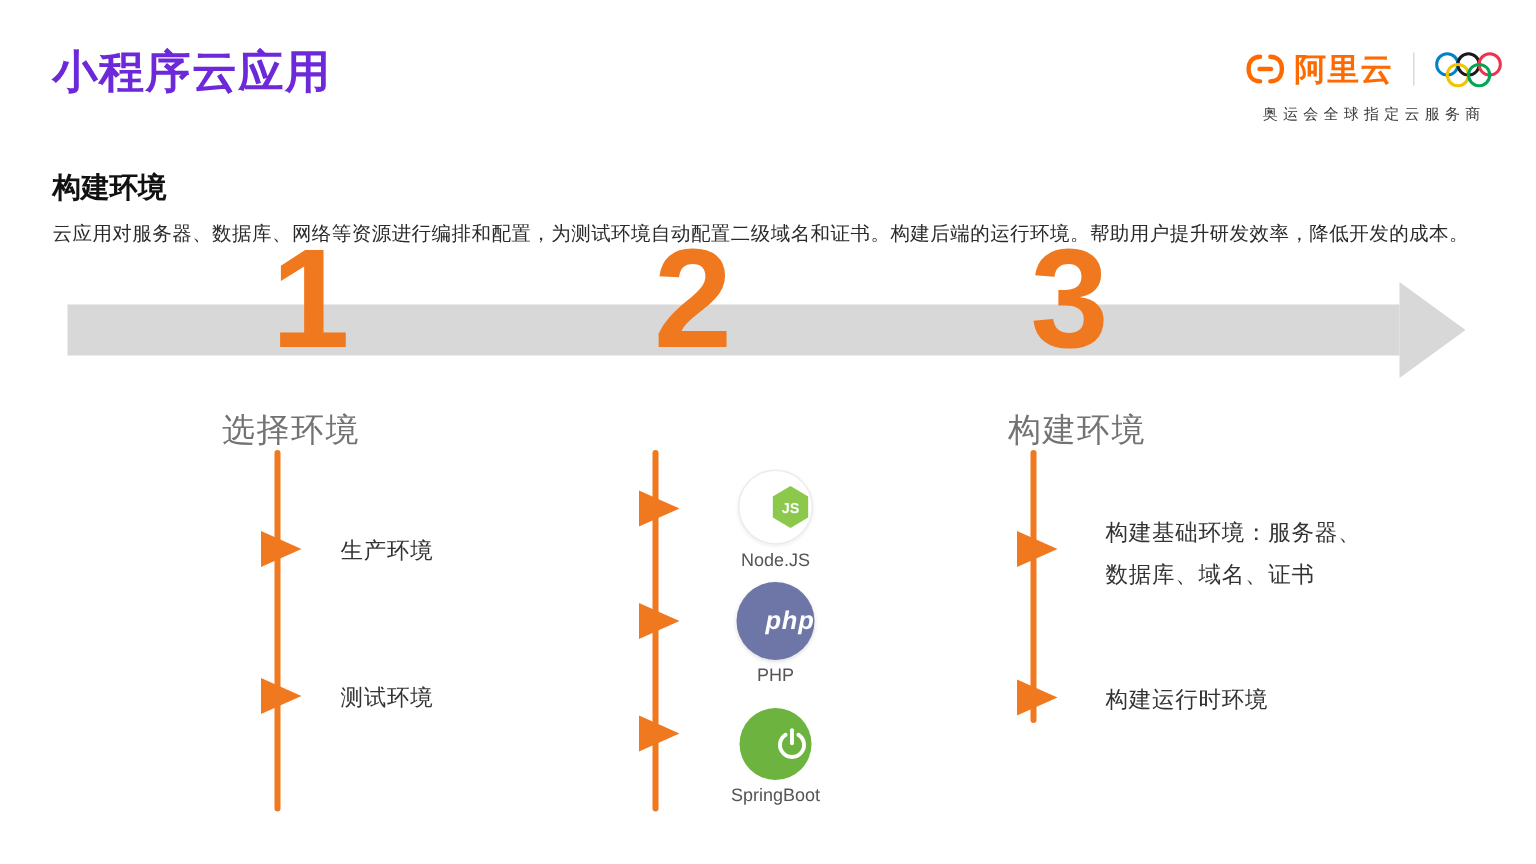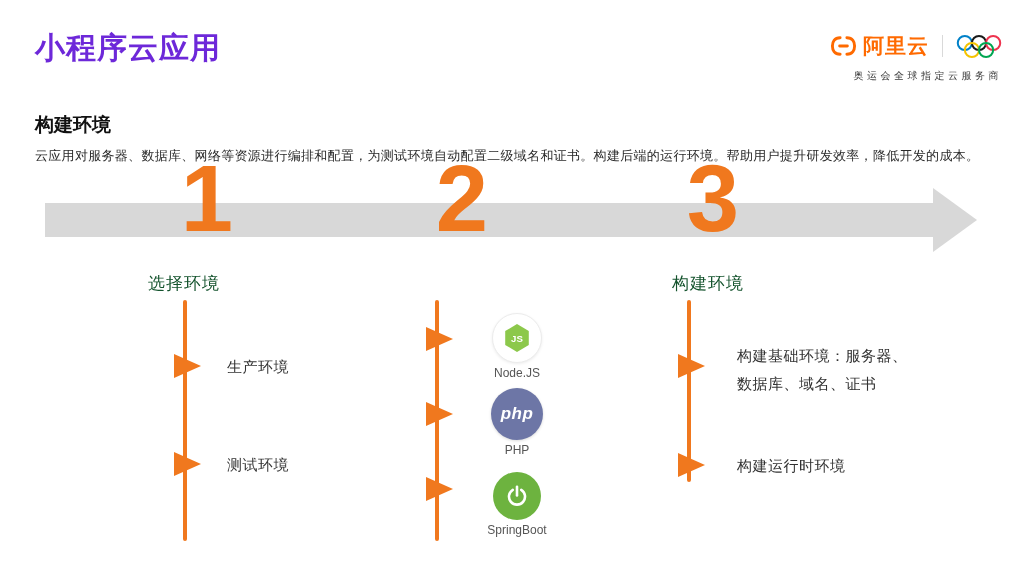--- a/index.html
+++ b/index.html
@@ -16,52 +16,52 @@
 
   .page-title { position:absolute; left:35px; top:28px; font-size:30px; font-weight:700; color:#6d28d9; letter-spacing:1px; }
 
   .brand { position:absolute; right:22px; top:32px; text-align:right; }
   .brand-row { display:flex; align-items:center; justify-content:flex-end; gap:6px; }
   .ali-icon { width:27px; height:22px; fill:none; stroke:var(--brand-orange); stroke-width:3; stroke-linecap:round; }
   .brand-text { color:var(--brand-orange); font-weight:700; font-size:21px; letter-spacing:1px; }
   .brand-divider { width:1px; height:22px; background:#d9d9d9; margin:0 7px; }
   .rings { width:46px; height:25px; fill:none; stroke-width:1.7; }
   .r-blue{stroke:#0081C8} .r-black{stroke:#1a1a1a} .r-red{stroke:#EE334E} .r-yellow{stroke:#F4C300} .r-green{stroke:#00A651}
-  .brand-tagline { margin-top:9px; font-size:10px; letter-spacing:3.5px; color:#3a3a3a; white-space:nowrap; }
+  .brand-tagline { margin-top:9px; font-size:10px; letter-spacing:3.5px; color:#3a3a3a; white-space:nowrap;text-align:center; }
 
   .section-heading { position:absolute; left:35px; top:112px; font-size:19px; font-weight:700; color:#111; }
   .section-desc { position:absolute; left:35px; top:147px; width:965px; font-size:13px; color:#2a2a2a; letter-spacing:0.3px; }
 
   .arrow-body { position:absolute; left:45px; top:203px; width:888px; height:34px; background:var(--arrow-gray); }
   .arrow-head { position:absolute; left:933px; top:188px; width:0; height:0;
     border-top:32px solid transparent; border-bottom:32px solid transparent; border-left:44px solid var(--arrow-gray); }
 
   .step-num { position:absolute; top:152px; width:120px; text-align:center; font-size:94px; font-weight:700; line-height:1; color:var(--accent); }
   .num1{left:147px} .num2{left:402px} .num3{left:653px}
 
-  .step-title { position:absolute; top:272px; font-size:17px; color:#14532d; letter-spacing:1px; }
+  .step-title { position:absolute; top:272px; font-size:22px; color:#737373; letter-spacing:1px; }
   .t1{left:148px} .t2{left:375px} .t3{left:672px}
 
   .vline { position:absolute; width:4px; background:var(--accent); border-radius:2px; }
   .v1{left:183px; top:300px; height:241px}
   .v2{left:435px; top:300px; height:241px}
   .v3{left:687px; top:300px; height:182px}
 
   .mk { position:absolute; width:0; height:0;
     border-top:12px solid transparent; border-bottom:12px solid transparent; border-left:27px solid var(--accent); }
   .mk11{left:174px;top:354px} .mk12{left:174px;top:452px}
   .mk21{left:426px;top:327px} .mk22{left:426px;top:402px} .mk23{left:426px;top:477px}
   .mk31{left:678px;top:354px} .mk32{left:678px;top:453px}
 
   .item-label { position:absolute; font-size:15px; color:#333; letter-spacing:0.5px; }
   .lbl11{left:227px;top:358px} .lbl12{left:227px;top:456px}
   .lbl31{left:737px;top:342px;width:176px;line-height:1.85}
   .lbl32{left:737px;top:457px}
 
-  .icon-badge { position:absolute; border-radius:50%; display:flex; align-items:center; justify-content:center; }
+  .icon-badge { position:absolute; border-radius:50%; display:flex; align-items:center; justify-content:flex-end; }
   .icon-node { left:492px; top:313px; width:50px; height:50px; background:#fff; border:1px solid #ececec; box-shadow:0 1px 3px rgba(0,0,0,0.08); }
   .icon-php  { left:491px; top:388px; width:52px; height:52px; background:var(--php-blue); box-shadow:0 1px 3px rgba(0,0,0,0.15); }
   .icon-spring { left:493px; top:472px; width:48px; height:48px; background:var(--spring-green); }
   .php-text { color:#fff; font-weight:700; font-style:italic; font-size:17px; letter-spacing:0.5px; }
 
   .icon-caption { position:absolute; left:467px; width:100px; text-align:center; font-size:12px; color:#555; }
   .cap-node{top:366px} .cap-php{top:443px} .cap-spring{top:523px}
 </style>
 </head>
 <body>

